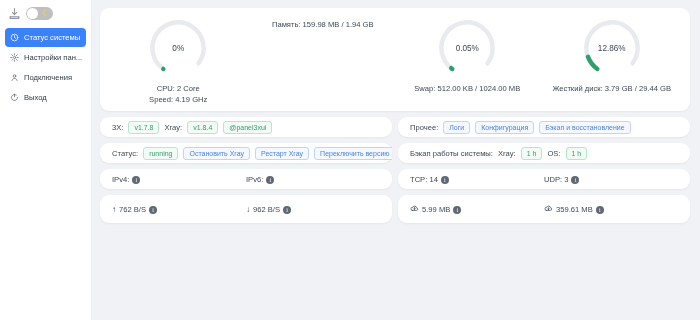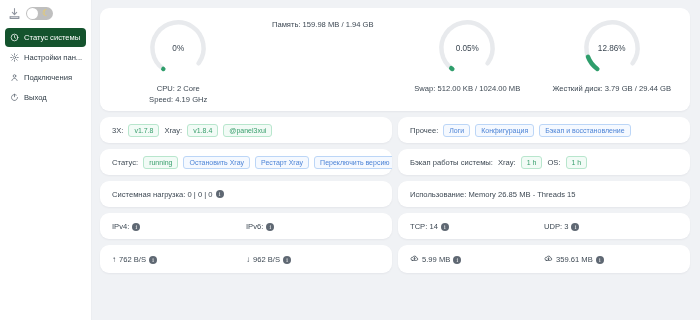--- a/index.html
+++ b/index.html
@@ -41,21 +41,21 @@
   }
   .nav { display: flex; flex-direction: column; gap: 1px; padding: 2px 5px 0 5px; }
   .nav-item {
     display: flex; align-items: center; gap: 5px;
     height: 19px; padding: 0 5px;
     border-radius: 4px;
     font-size: 7.6px; color: #2e3a44;
     white-space: nowrap; overflow: hidden;
     cursor: pointer;
   }
-  .nav-item.active { background: #14532d; color: #ffffff; }
+  .nav-item.active { background: #3b82f6; color: #ffffff; }
   .nav-icon { width: 9px; height: 9px; flex: 0 0 9px; display: block; }
 
   
   .main {
     flex: 1 1 auto; height: 320px;
     background: #f0f2f5;
     padding: 8px 10px 8px 8px;
     display: flex; flex-direction: column; gap: 6px;
     overflow: hidden;
   }
@@ -75,21 +75,21 @@
     transform: translateY(-50%);
     text-align: center; font-size: 8.2px; color: #3d4853;
   }
   .gauge-cap { margin-top: 3px; text-align: center; font-size: 7.6px; color: #3d4853; line-height: 1.45; }
 
   
   .row2 { display: flex; gap: 6px; }
   .row2 > .card { flex: 1 1 50%; min-width: 0; }
   .rowline {
     display: flex; align-items: center;
-    padding: 0 12px; height: 26px;
+    padding: 0 12px; height: 20px;
     font-size: 7.6px; color: #3d4853;
     white-space: nowrap; overflow: hidden;
   }
   .rowline.tall { height: 28px; }
   .lbl { margin-right: 5px; color: #3d4853; }
   .pill {
     display: inline-flex; align-items: center; justify-content: center;
     height: 13px; padding: 0 5px; margin-right: 5px;
     border-radius: 3px; font-size: 7px; line-height: 1;
     border: 1px solid transparent; white-space: nowrap;
@@ -257,33 +257,20 @@
         <div class="rowline">
           <span class="lbl">Бэкап работы системы:</span>
           <span class="lbl">Xray:</span>
           <span class="pill green">1 h</span>
           <span class="lbl">OS:</span>
           <span class="pill green">1 h</span>
         </div>
       </div>
     </section>
 
-    <section class="row2">
-      <div class="card">
-        <div class="rowline">
-          <span class="val">Системная нагрузка: 0 | 0 | 0</span>
-          <span class="info-i">i</span>
-        </div>
-      </div>
-      <div class="card">
-        <div class="rowline">
-          <span class="val">Использование: Memory 26.85 MB - Threads 15</span>
-        </div>
-      </div>
-    </section>
 
     <section class="row2">
       <div class="card">
         <div class="rowline">
           <span class="half">
             <span class="val">IPv4:</span>
             <span class="info-i">i</span>
           </span>
           <span class="half">
             <span class="val">IPv6:</span>

